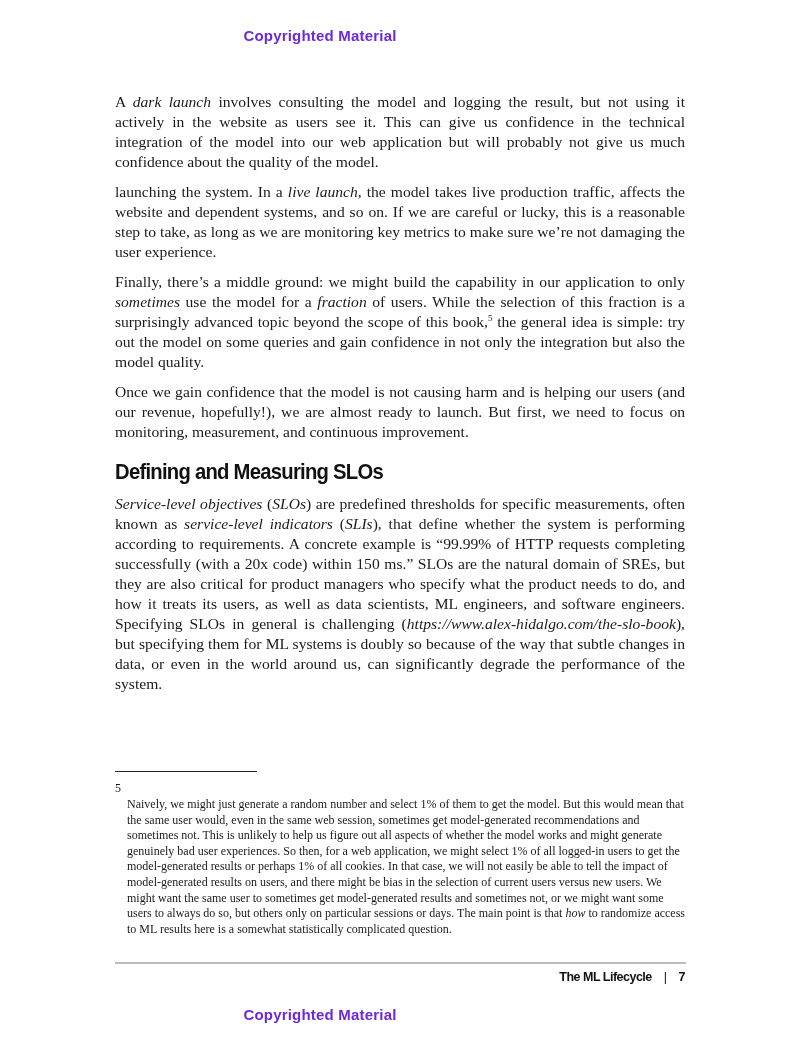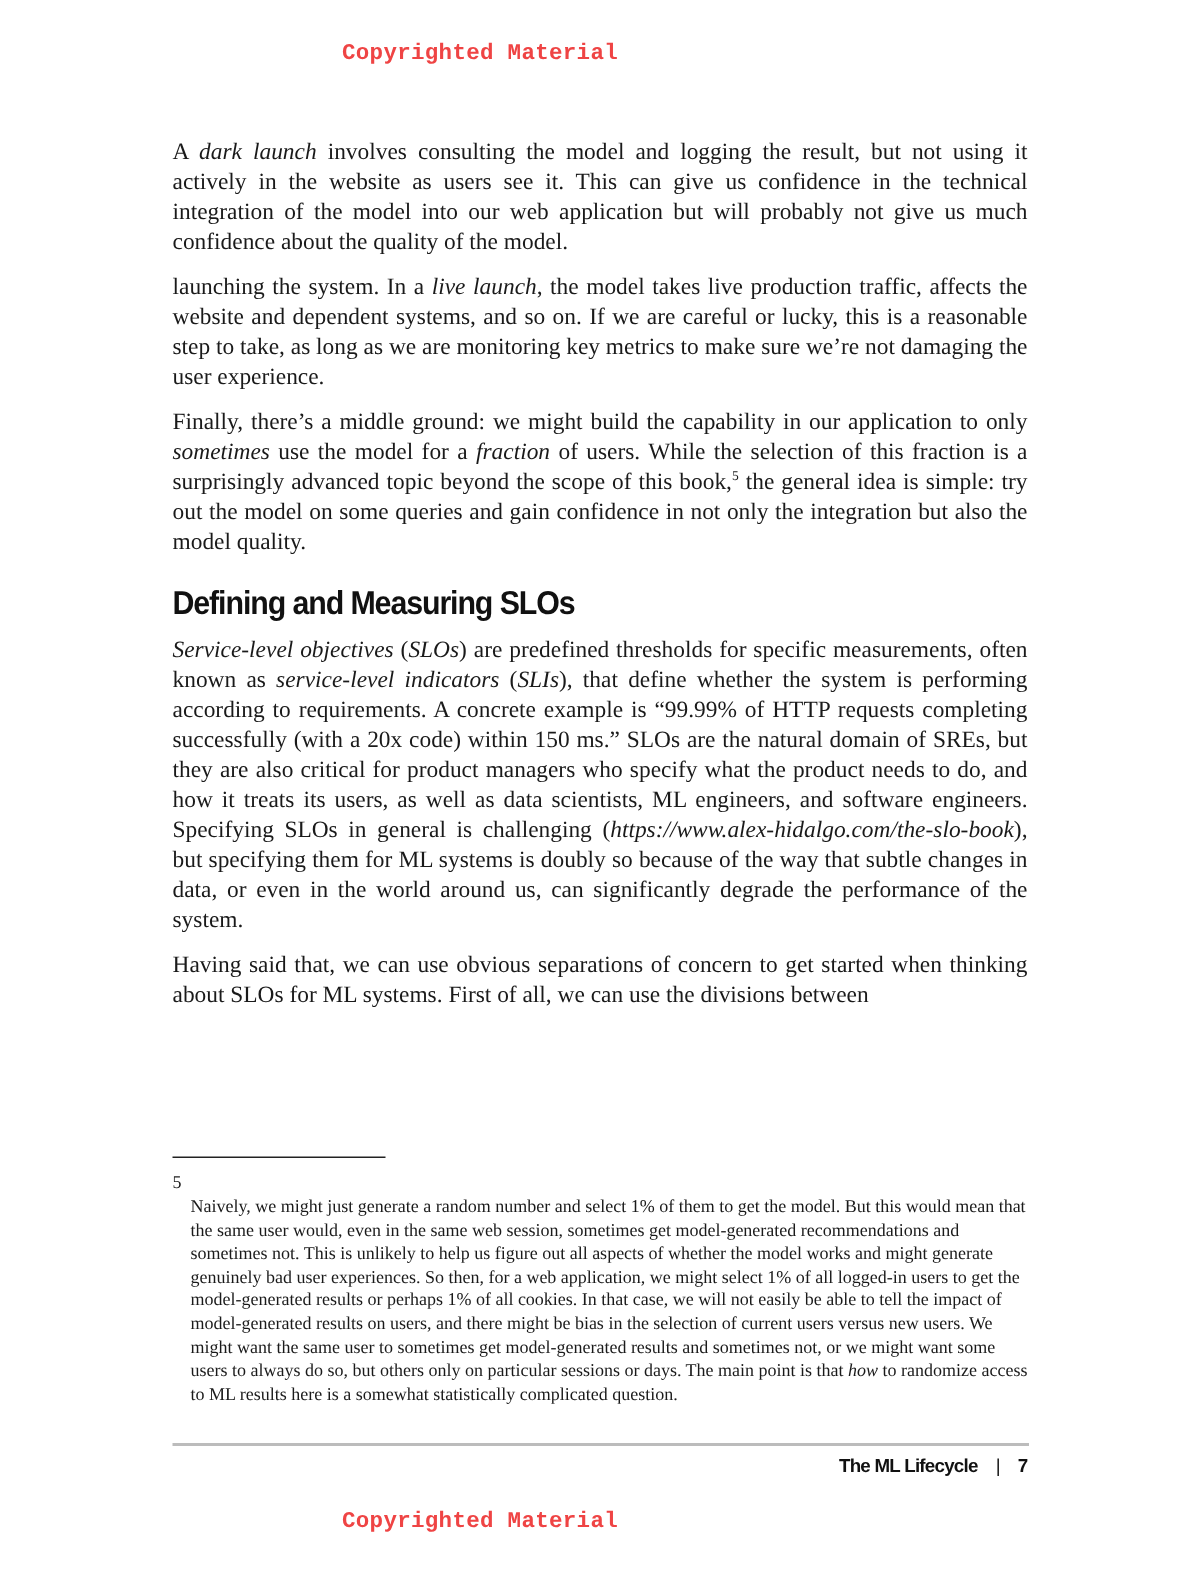--- a/index.html
+++ b/index.html
@@ -1,20 +1,20 @@
 <!DOCTYPE html>
 <html><head>
 <meta charset="utf-8">
 <style>
   html, body { margin: 0; padding: 0; background: #ffffff; }
   body { width: 800px; height: 1049px; position: relative; overflow: hidden; }
   .watermark {
     position: absolute; left: 0; width: 640px; text-align: center;
-    font-family: Liberation Mono, monospace; font-weight: bold;
-    font-size: 15px; color: #ef4444; letter-spacing: 0.2px;
+    font-family: Liberation Sans, sans-serif; font-weight: bold;
+    font-size: 15px; color: #6d28d9; letter-spacing: 0.2px;
   }
   .wm-top { top: 27px; }
   .wm-bottom { top: 1006px; }
   .content {
     position: absolute; left: 115px; top: 92px; width: 570px;
     font-family: "Liberation Serif", serif; font-size: 15.6px;
     line-height: 20px; color: #1a1a1a;
   }
   .content p { margin: 0 0 10px 0; text-align: justify; }
   .content p em { font-style: italic; }
@@ -52,26 +52,26 @@
 
 <div class="watermark wm-top">Copyrighted Material</div>
 
 <div class="content">
   <p><span>A </span><em>dark launch</em><span> involves consulting the model and logging the result, but not using it actively in the website as users see it. This can give us confidence in the technical integration of the model into our web application but will probably not give us much confidence about the quality of the model.</span></p>
 
   <p><span>launching the system. In a </span><em>live launch</em><span>, the model takes live production traffic, affects the website and dependent systems, and so on. If we are careful or lucky, this is a reasonable step to take, as long as we are monitoring key metrics to make sure we’re not damaging the user experience.</span></p>
 
   <p><span>Finally, there’s a middle ground: we might build the capability in our application to only </span><em>sometimes</em><span> use the model for a </span><em>fraction</em><span> of users. While the selection of this fraction is a surprisingly advanced topic beyond the scope of this book,</span><sup>5</sup><span> the general idea is simple: try out the model on some queries and gain confidence in not only the integration but also the model quality.</span></p>
 
+  <p>Once we gain confidence that the model is not causing harm and is helping our users (and our revenue, hopefully!), we are almost ready to launch. But first, we need to focus on monitoring, measurement, and continuous improvement.</p>
 
   <h2>Defining and Measuring SLOs</h2>
 
   <p><em>Service-level objectives</em><span> (</span><em>SLOs</em><span>) are predefined thresholds for specific measurements, often known as </span><em>service-level indicators</em><span> (</span><em>SLIs</em><span>), that define whether the system is performing according to requirements. A concrete example is “99.99% of HTTP requests completing successfully (with a 20x code) within 150 ms.” SLOs are the natural domain of SREs, but they are also critical for product managers who specify what the product needs to do, and how it treats its users, as well as data scientists, ML engineers, and software engineers. Specifying SLOs in general is challenging (</span><em>https://www.alex-hidalgo.com/the-slo-book</em><span>), but specifying them for ML systems is doubly so because of the way that subtle changes in data, or even in the world around us, can significantly degrade the performance of the system.</span></p>
 
-  <p>Having said that, we can use obvious separations of concern to get started when thinking about SLOs for ML systems. First of all, we can use the divisions between</p>
 </div>
 
 <div class="fn-rule"></div>
 
 <div class="footnote">
   <span class="fn-num">5</span>
   <span class="fn-text"><span>Naively, we might just generate a random number and select 1% of them to get the model. But this would mean that the same user would, even in the same web session, sometimes get model-generated recommendations and sometimes not. This is unlikely to help us figure out all aspects of whether the model works and might generate genuinely bad user experiences. So then, for a web application, we might select 1% of all logged-in users to get the model-generated results or perhaps 1% of all cookies. In that case, we will not easily be able to tell the impact of model-generated results on users, and there might be bias in the selection of current users versus new users. We might want the same user to sometimes get model-generated results and sometimes not, or we might want some users to always do so, but others only on particular sessions or days. The main point is that </span><em>how</em><span> to randomize access to ML results here is a somewhat statistically complicated question.</span></span>
 </div>
 
 <div class="page-rule"></div>

